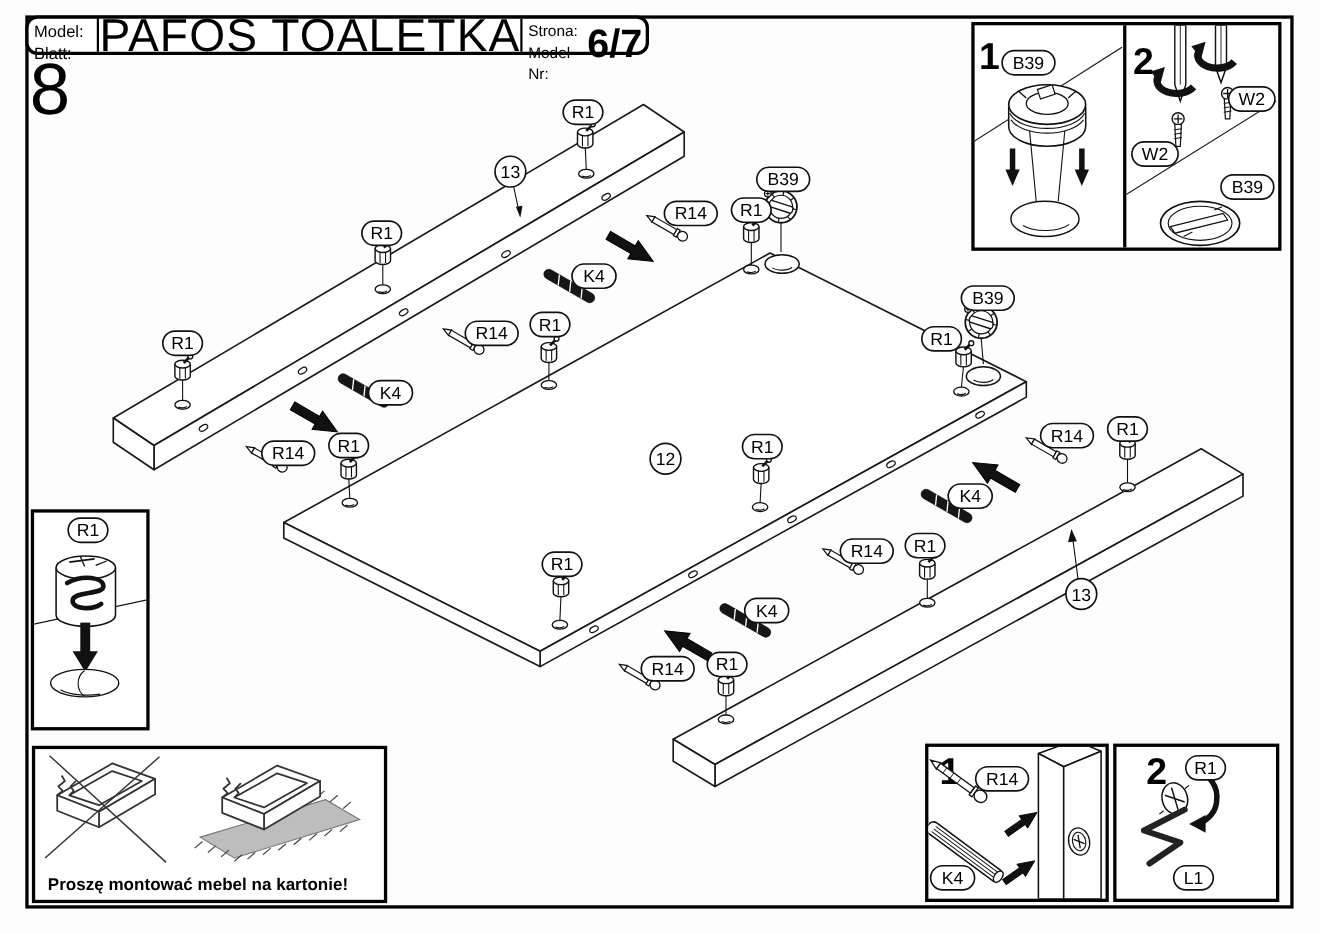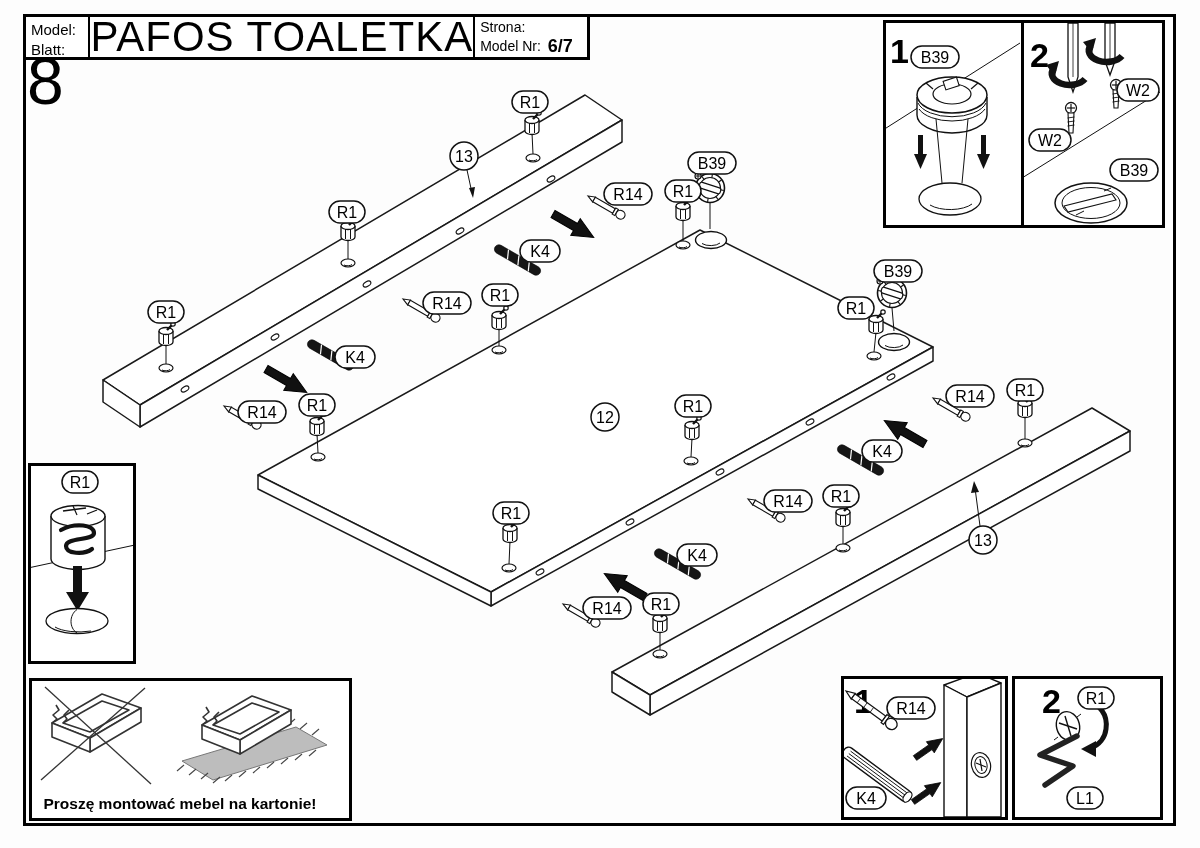--- a/index.html
+++ b/index.html
@@ -4,26 +4,26 @@
 <style>
   html,body { margin:0; padding:0; }
   body {
     width:1200px; height:848px; background:#fdfdfd; position:relative; overflow:hidden;
     font-family:"Liberation Sans", sans-serif; color:#000;
   }
   .abs { position:absolute; }
   .box { border:3px solid #000; background:#fff; box-sizing:border-box; }
   #page-border { left:23px; top:14px; width:1153px; height:812px; z-index:0; background:transparent; }
   #main-svg { left:0; top:0; z-index:1; }
-  #header { left:23px; top:14px; width:567px; height:46px; display:flex; z-index:3; }
+  #header { left:23px; top:14px; width:567px; height:36px; display:flex; z-index:3;border-radius:11px; }
   .hdr-cell1 { width:80px; border-right:2px solid #000; padding:3px 2px 0 5px; font-size:15px; line-height:1.32; }
   .hdr-title { flex:1; display:flex; align-items:center; justify-content:center; font-size:42px; white-space:nowrap; letter-spacing:1px; }
-  .hdr-cell3 { width:150px; border-left:2px solid #000; display:flex; align-items:flex-end; padding:2px 3px 0 5px; }
+  .hdr-cell3 { width:150px; border-left:2px solid #000; display:flex; align-items:flex-start; padding:2px 3px 0 5px; }
   .hdr-page-labels { font-size:14px; line-height:1.4; }
-  .hdr-page-value { font-size:18px; font-weight:bold; margin-left:7px; }
+  .hdr-page-value { font-size:36px; font-weight:bold; margin-left:7px; }
   #step-number { left:27px; top:48px; font-size:66px; line-height:1; z-index:3; }
   #inset-tr { left:883px; top:20px; width:282px; height:208px; display:flex; z-index:2; }
   #inset-tr .pane1 { width:138px; border-right:3px solid #000; }
   #inset-tr .pane2 { flex:1; }
   #inset-r1 { left:28px; top:463px; width:108px; height:201px; z-index:2; }
   #warning-box { left:29px; top:678px; width:323px; height:143px; z-index:2; }
   #inset-br1 { left:841px; top:676px; width:167px; height:144px; z-index:2; }
   #inset-br2 { left:1012px; top:676px; width:151px; height:144px; z-index:2; }
   svg text { font-family:"Liberation Sans", sans-serif; }
   .pill { fill:#fff; stroke:#111; stroke-width:1.5; }

